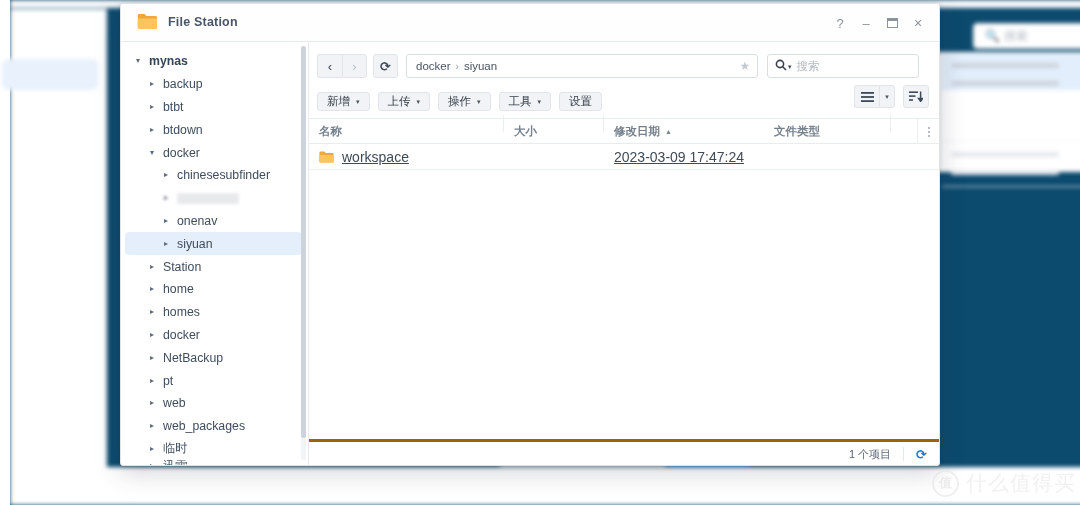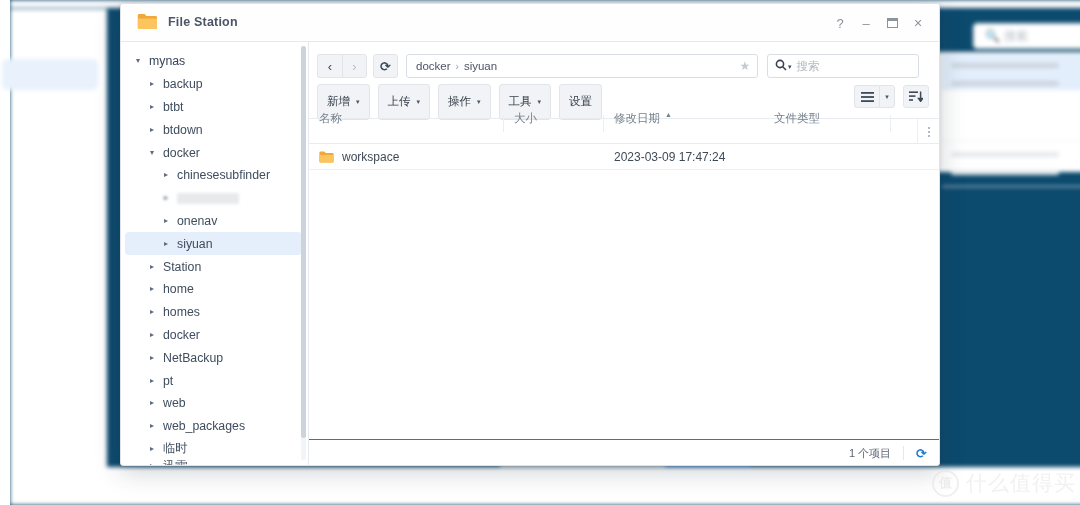--- a/index.html
+++ b/index.html
@@ -99,21 +99,21 @@
   .tree-item {
     position: relative; height: 22.8px; display: flex; align-items: center;
     border-radius: 4px; margin: 0 6px 0 4px; cursor: default;
   }
   .tree-item.selected { background: #e5effb; }
   .tw {
     width: 10px; margin-right: 6px; color: #5c6b7f;
     font-size: 8px; line-height: 1; display: flex; justify-content: center;
   }
   .tlabel { font-size: 12.3px; color: #3f4d5e; white-space: nowrap; }
-  .tree-item.root .tlabel { font-weight: normal; color: #37455a; }
+  .tree-item.root .tlabel { font-weight: bold; color: #37455a; }
   .redacted {
     height: 11px; width: 62px; background: #e8e9eb; border-radius: 2px;
     filter: blur(1.6px);
   }
   .redacted-caret { filter: blur(1.4px); }
   .tree-item.clipped { overflow: hidden; height: 12px; }
   .sb-track {
     position: absolute; right: 2px; top: 4px; width: 5px; height: 414px;
     background: #f2f4f6; border-radius: 3px;
   }
@@ -150,60 +150,60 @@
     margin-left: 9px; height: 24px; width: 152px; background: #fff;
     border: 1px solid #d9dee4; border-radius: 3px;
     display: flex; align-items: center; padding-left: 7px;
   }
   .search-ico { color: #39424e; font-size: 12px; font-weight: bold; }
   .search-caret { color: #3d4a5a; font-size: 7px; margin: 2px 0 0 1px; }
   .search-ph { font-size: 11.5px; color: #b2b8c0; margin-left: 5px; }
 
   .toolbar { position: relative; height: 36px; padding: 3px 10px 0 8px; display: flex; align-items: center; }
   .tbtn {
-    height: 36px; background: #f1f3f6; border: 1px solid #e1e5ea; border-radius: 3px;
+    height: 19px; background: #f1f3f6; border: 1px solid #e1e5ea; border-radius: 3px;
     display: flex; align-items: center; padding: 0 9px; margin-right: 8px;
     font-size: 11.5px; color: #38414c; cursor: default;
   }
   .tcaret { font-size: 7px; margin-left: 6px; color: #4c5563; }
   .tb-right { position: absolute; right: 10px; top: 3px; display: flex; align-items: center; }
   .icbtn {
     height: 23px; background: #f1f3f6; border: 1px solid #e1e5ea; border-radius: 3px;
     display: flex; align-items: center; justify-content: center; cursor: default;
   }
   .icbtn.view { width: 25px; border-radius: 3px 0 0 3px; border-right: none; }
   .icbtn.viewcaret { width: 16px; border-radius: 0 3px 3px 0; font-size: 7px; color: #4c5563; }
   .icbtn.sort { width: 26px; margin-left: 8px; }
 
   .list-wrap { position: relative; flex: 1; border-top: 1px solid #e8ebef; }
   .thead {
     position: relative; height: 25px; display: flex; align-items: center;
     border-bottom: 1px solid #e8ebef;
   }
   .th {
     font-size: 11.5px; color: #76818e; padding-left: 10px; position: relative; height: 40px;
-    display: flex; cursor: default;
+    display: flex; align-items: center; cursor: default; font-weight: bold;
   }
   .th.divider::after {
     content: ""; position: absolute; right: 0; top: 4px; width: 1px; height: 17px; background: #eceff2;
   }
   .sort-arrow { font-size: 7px; color: #76818e; margin-left: 5px; }
   .kebab {
     position: absolute; right: 0; top: 0; width: 22px; height: 25px;
     display: flex; flex-direction: column; align-items: center; justify-content: center; gap: 2px;
     border-left: 1px solid #eceff2; cursor: default;
   }
   .kebab i { width: 2px; height: 2px; background: #9aa3ae; border-radius: 50%; display: block; }
 
   .row { height: 26px; display: flex; align-items: center; border-bottom: 1px solid #eef1f4; cursor: default; }
-  .cell { font-size: 12px; color: #3f4a57; padding-left: 10px; display: flex; align-items: center; height: 26px; }
+  .cell { font-size: 14px; color: #3f4a57; padding-left: 10px; display: flex; align-items: center; height: 26px; text-decoration: underline; }
   .row-folder-ico { width: 15px; height: 12px; margin-right: 8px; }
 
   .statusbar {
-    position: relative; height: 27px; border-top: 1px solid #a16207;
+    position: relative; height: 27px; border-top: 3px solid #a16207;
     display: flex; align-items: center; justify-content: flex-end; padding-right: 12px;
   }
   .count { font-size: 11px; color: #5a6473; margin-right: 12px; }
   .sb-sep { width: 1px; height: 14px; background: #e4e8ec; margin-right: 12px; }
   .refresh-blue { color: #1878d4; font-size: 13px; font-weight: bold; cursor: default; }
 
   
   .watermark {
     position: absolute; right: 14px; bottom: 8px; display: flex; align-items: center; opacity: .55;
   }

